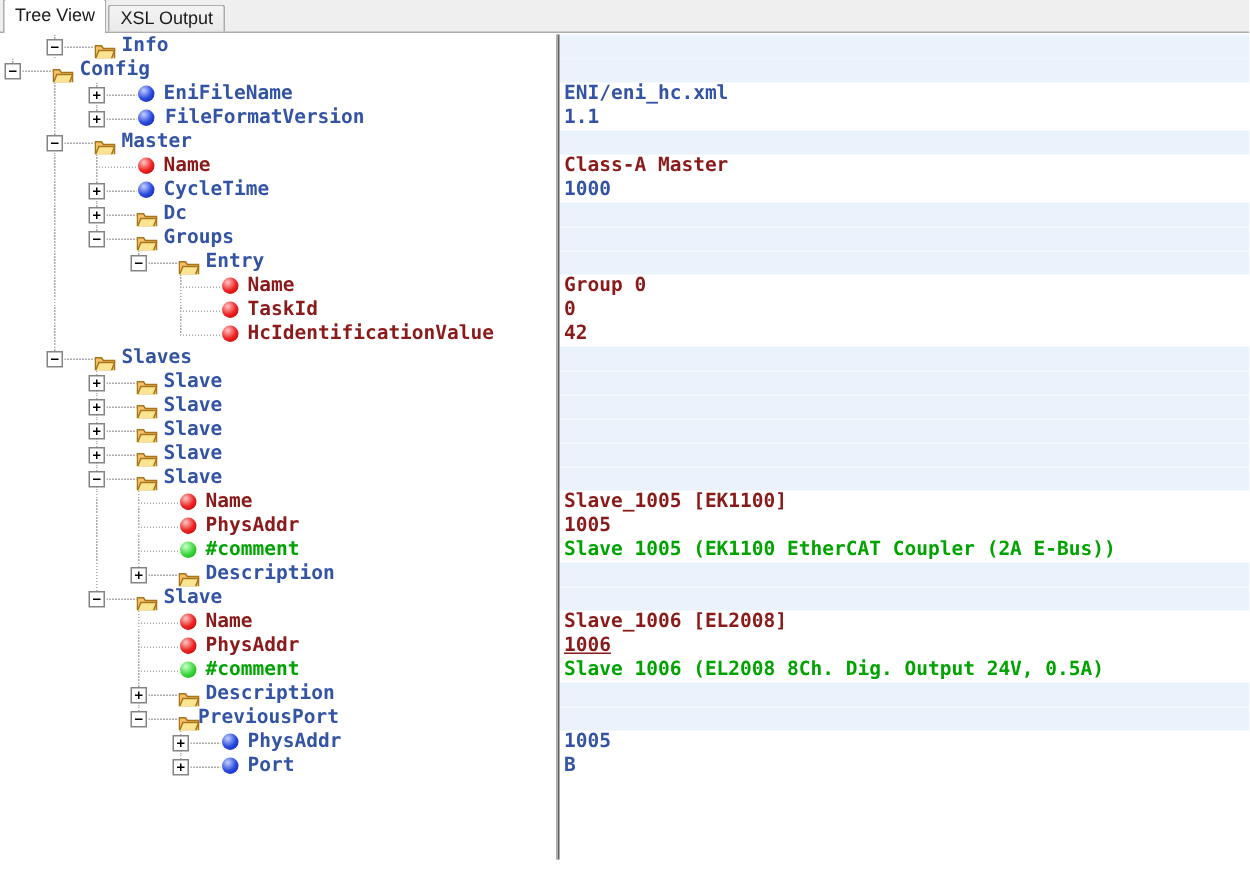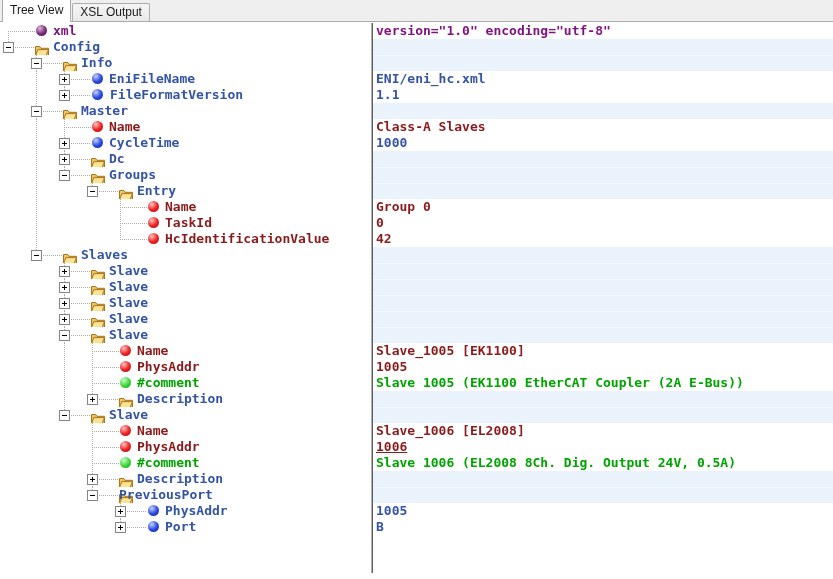--- a/index.html
+++ b/index.html
@@ -67,57 +67,48 @@
 <body>
 
 <div class="app">
   <div class="tabstrip">
     <div class="tab selected">Tree View</div>
     <div class="tab">XSL Output</div>
   </div>
   <div class="rows" id="rows">
       <div class="row">
         <div class="tcell">
-          <div class="vline" style="left: 8px; top: 8px; height: 8px;"></div>
-          <div class="hline" style="left: 8px; width: 27px;"></div>
-          <div class="sphere pi" style="left: 36px;"></div>
-          <span class="nlabel" style="left: 53px; color: rgb(127, 18, 127);">xml</span>
-        </div>
-        <div class="vcell" style="color: rgb(127, 18, 127);">version="1.0" encoding="utf-8"</div>
-      </div>
-      <div class="row">
-        <div class="tcell">
-          <div class="vline" style="left: 8px; top: 0px; height: 3px;"></div>
-          <div class="hline" style="left: 15px; width: 20px;"></div>
-          <div class="box" style="left: 3px;">
-            <span class="h"></span>
-          </div>
-          <div class="ficon" style="left: 35px;"><svg width="14" height="12" viewBox="0 0 14 12">
-              <path d="M0.5 2.5 h4.2 l1.2 1.8 h7.6 v7.2 h-13 z" fill="#f3c168" stroke="#a8741a"></path>
-              <path d="M0.5 11.5 L2.9 5.6 h10.6 l-2.4 5.9 z" fill="#fbe491" stroke="#a8741a"></path>
-            </svg></div>
-          <span class="nlabel" style="left: 53px; color: rgb(51, 83, 164);">Config</span>
-        </div>
-        <div class="vcell container"></div>
-      </div>
-      <div class="row">
-        <div class="tcell">
           <div class="vline" style="left: 36px; top: 0px; height: 3px;"></div>
           <div class="vline" style="left: 36px; top: 13px; height: 3px;"></div>
           <div class="hline" style="left: 43px; width: 20px;"></div>
           <div class="box" style="left: 31px;">
             <span class="h"></span>
           </div>
           <div class="ficon" style="left: 63px;"><svg width="14" height="12" viewBox="0 0 14 12">
               <path d="M0.5 2.5 h4.2 l1.2 1.8 h7.6 v7.2 h-13 z" fill="#f3c168" stroke="#a8741a"></path>
               <path d="M0.5 11.5 L2.9 5.6 h10.6 l-2.4 5.9 z" fill="#fbe491" stroke="#a8741a"></path>
             </svg></div>
           <span class="nlabel" style="left: 81px; color: rgb(51, 83, 164);">Info</span>
         </div>
         <div class="vcell container striped"></div>
+      </div>
+      <div class="row">
+        <div class="tcell">
+          <div class="vline" style="left: 8px; top: 0px; height: 3px;"></div>
+          <div class="hline" style="left: 15px; width: 20px;"></div>
+          <div class="box" style="left: 3px;">
+            <span class="h"></span>
+          </div>
+          <div class="ficon" style="left: 35px;"><svg width="14" height="12" viewBox="0 0 14 12">
+              <path d="M0.5 2.5 h4.2 l1.2 1.8 h7.6 v7.2 h-13 z" fill="#f3c168" stroke="#a8741a"></path>
+              <path d="M0.5 11.5 L2.9 5.6 h10.6 l-2.4 5.9 z" fill="#fbe491" stroke="#a8741a"></path>
+            </svg></div>
+          <span class="nlabel" style="left: 53px; color: rgb(51, 83, 164);">Config</span>
+        </div>
+        <div class="vcell container"></div>
       </div>
       <div class="row">
         <div class="tcell">
           <div class="vline" style="left: 36px; top: 0px; height: 16px;"></div>
           <div class="vline" style="left: 64px; top: 0px; height: 3px;"></div>
           <div class="vline" style="left: 64px; top: 13px; height: 3px;"></div>
           <div class="hline" style="left: 71px; width: 20px;"></div>
           <div class="box" style="left: 59px;">
             <span class="h"></span>
             <span class="v"></span>
@@ -159,21 +150,21 @@
       </div>
       <div class="row">
         <div class="tcell">
           <div class="vline" style="left: 36px; top: 0px; height: 16px;"></div>
           <div class="vline" style="left: 64px; top: 0px; height: 8px;"></div>
           <div class="vline" style="left: 64px; top: 8px; height: 8px;"></div>
           <div class="hline" style="left: 64px; width: 27px;"></div>
           <div class="sphere attr" style="left: 92px;"></div>
           <span class="nlabel" style="left: 109px; color: rgb(139, 26, 26);">Name</span>
         </div>
-        <div class="vcell" style="color: rgb(139, 26, 26);">Class-A Slaves</div>
+        <div class="vcell" style="color: rgb(139, 26, 26);">Class-A Master</div>
       </div>
       <div class="row">
         <div class="tcell">
           <div class="vline" style="left: 36px; top: 0px; height: 16px;"></div>
           <div class="vline" style="left: 64px; top: 0px; height: 3px;"></div>
           <div class="vline" style="left: 64px; top: 13px; height: 3px;"></div>
           <div class="hline" style="left: 71px; width: 20px;"></div>
           <div class="box" style="left: 59px;">
             <span class="h"></span>
             <span class="v"></span>
@@ -480,21 +471,21 @@
         <div class="tcell">
           <div class="vline" style="left: 92px; top: 0px; height: 3px;"></div>
           <div class="hline" style="left: 99px; width: 20px;"></div>
           <div class="box" style="left: 87px;">
             <span class="h"></span>
           </div>
           <div class="ficon" style="left: 119px;"><svg width="14" height="12" viewBox="0 0 14 12">
               <path d="M0.5 2.5 h4.2 l1.2 1.8 h7.6 v7.2 h-13 z" fill="#f3c168" stroke="#a8741a"></path>
               <path d="M0.5 11.5 L2.9 5.6 h10.6 l-2.4 5.9 z" fill="#fbe491" stroke="#a8741a"></path>
             </svg></div>
-          <span class="nlabel" style="left: 119px; color: rgb(51, 83, 164);">PreviousPort</span>
+          <span class="nlabel" style="left: 132px; color: rgb(51, 83, 164);">PreviousPort</span>
         </div>
         <div class="vcell container striped"></div>
       </div>
       <div class="row">
         <div class="tcell">
           <div class="vline" style="left: 120px; top: 0px; height: 3px;"></div>
           <div class="vline" style="left: 120px; top: 13px; height: 3px;"></div>
           <div class="hline" style="left: 127px; width: 20px;"></div>
           <div class="box" style="left: 115px;">
             <span class="h"></span>

